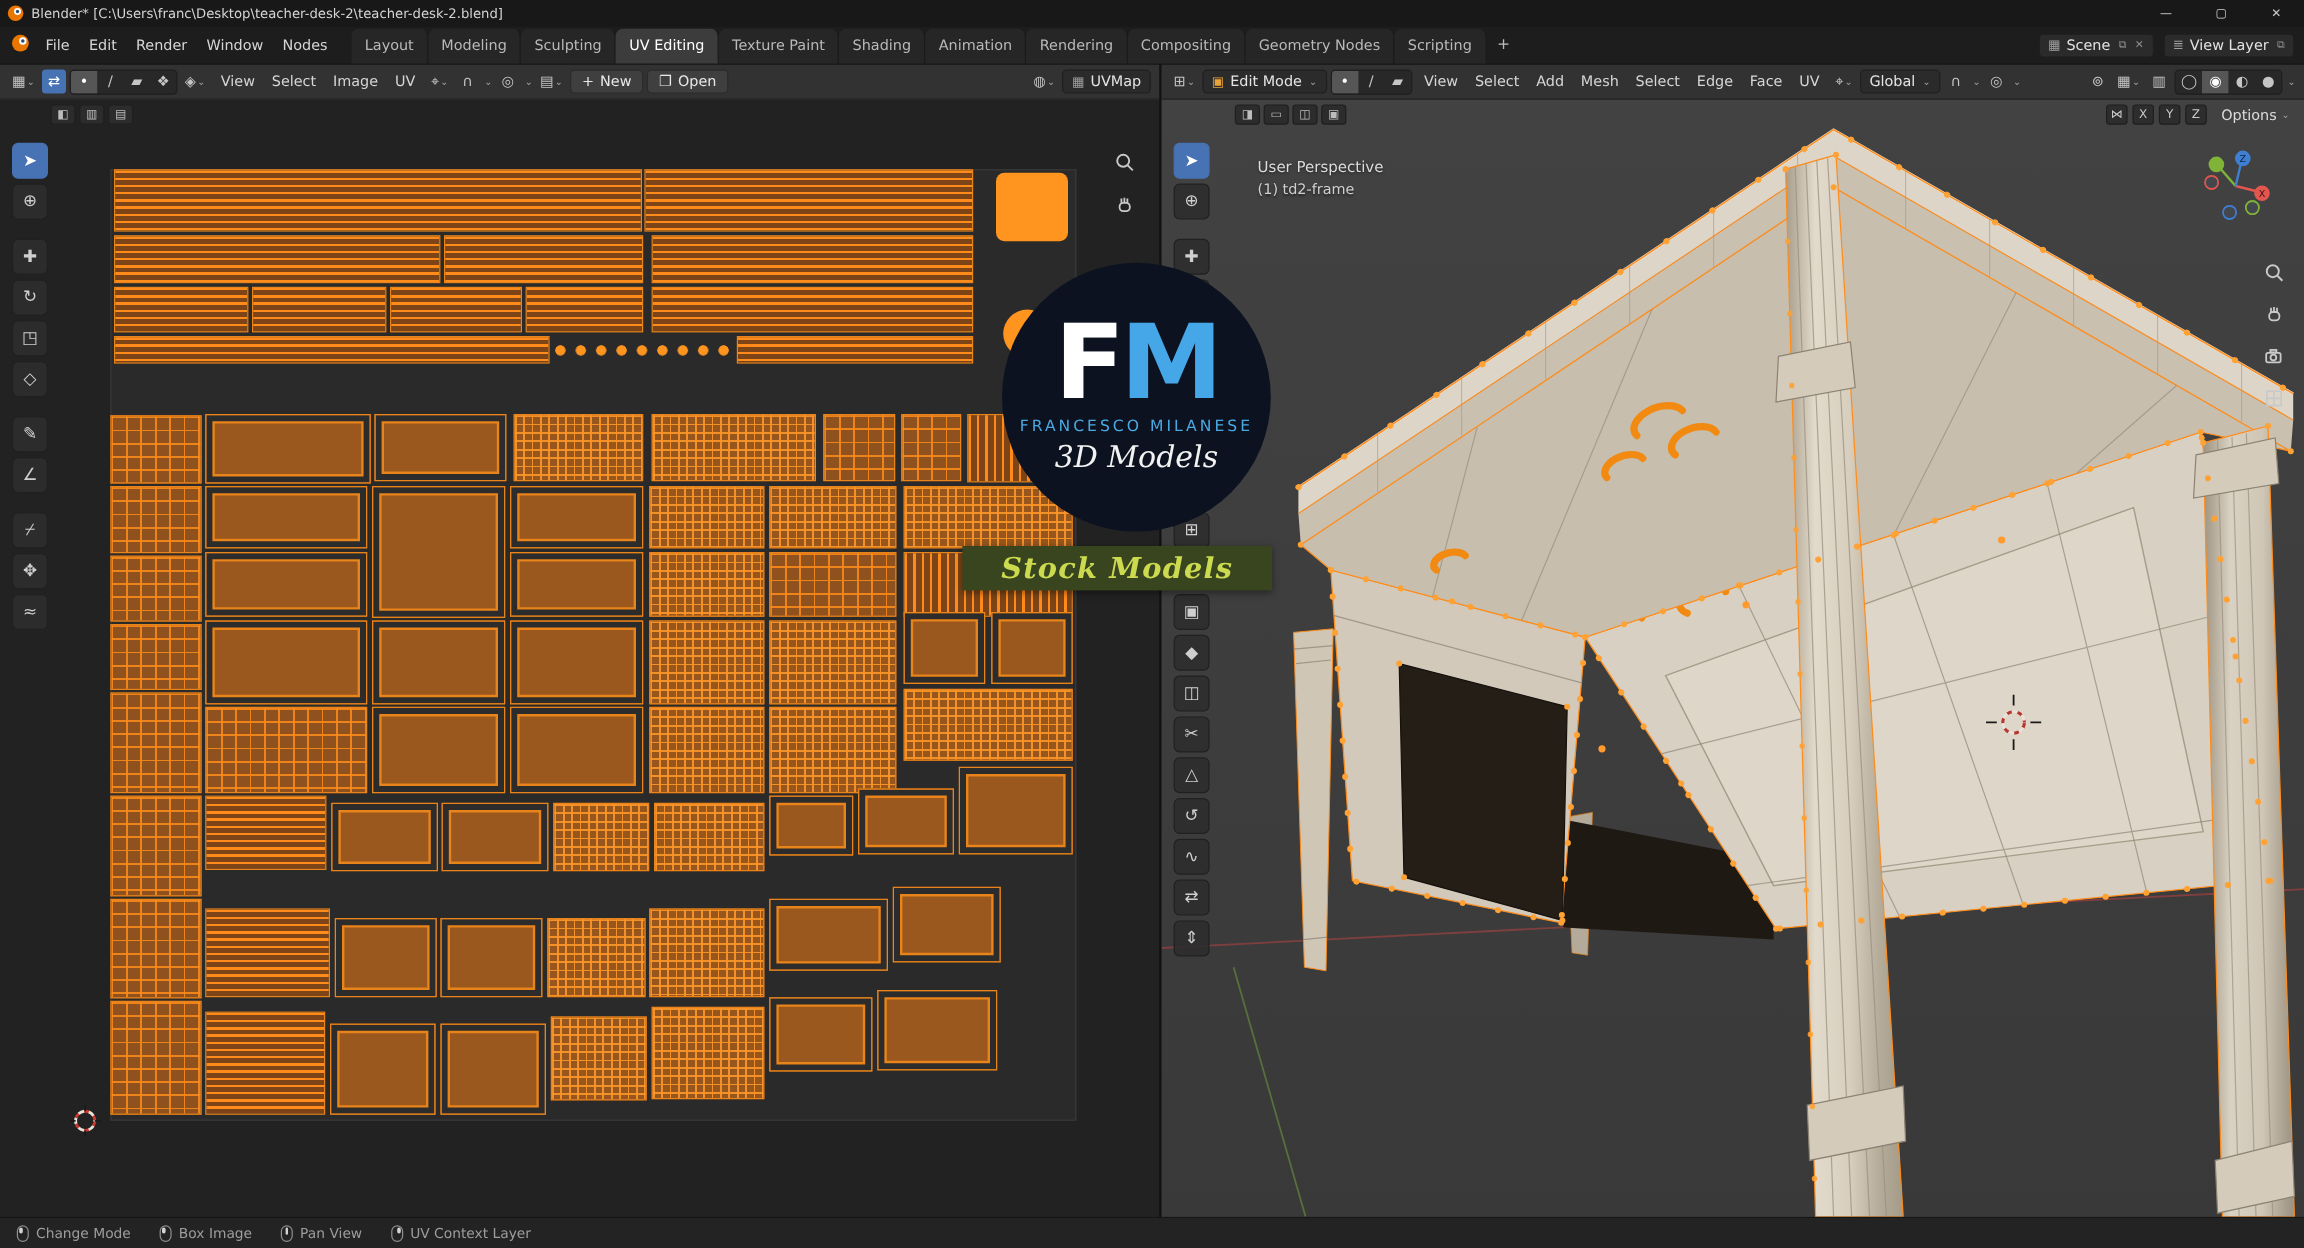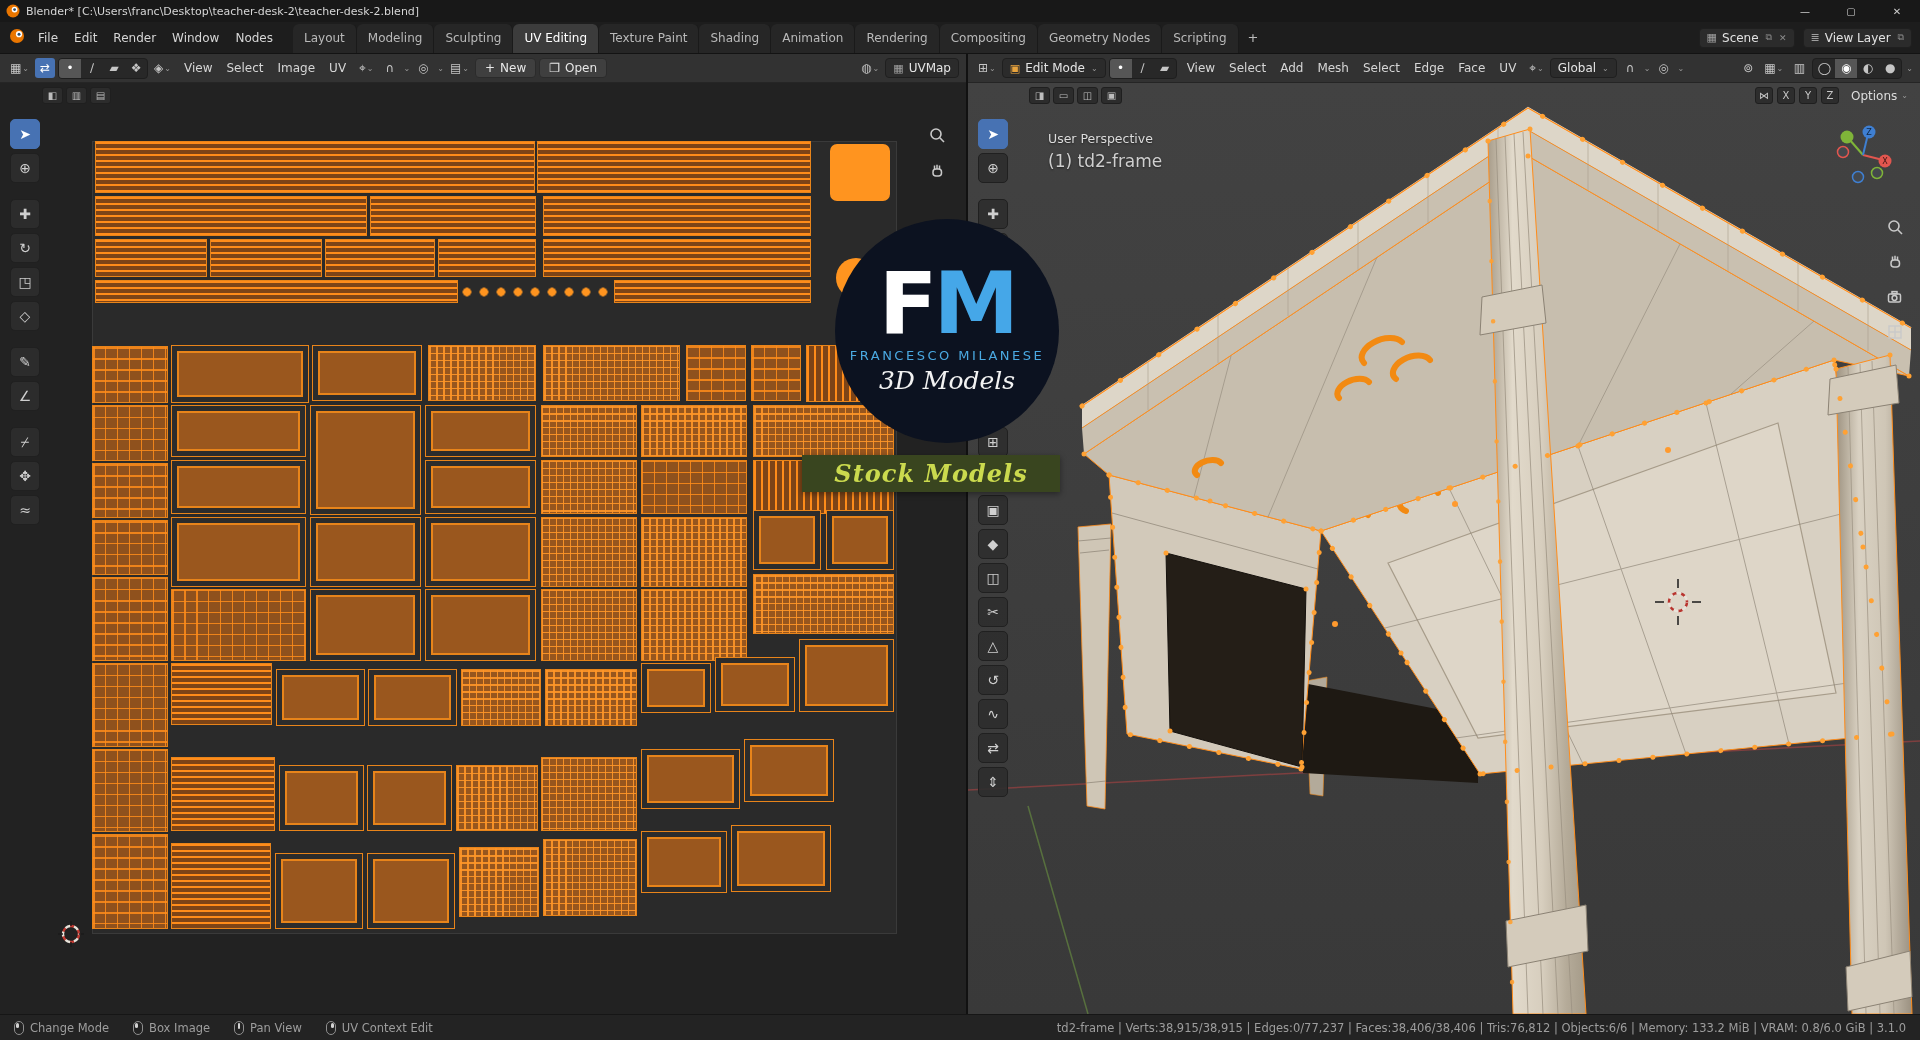--- a/index.html
+++ b/index.html
@@ -58,21 +58,21 @@
 .p-c{background:#ff941f;border:none;border-radius:50%}
 .p-d{border:none;background-image:radial-gradient(#ff941f 4px,transparent 4.5px);background-size:17px 17px;background-position:center}
 
 
 .tools{position:absolute;left:10px;top:36px;display:flex;flex-direction:column;gap:4px;z-index:7}
 .tool{width:30px;height:30px;background:rgba(46,46,46,.92);border:1px solid #202020;border-radius:5px;display:flex;align-items:center;justify-content:center;color:#cfcfcf;font-size:14px}
 .tool.active{background:#4772b3;border-color:#4772b3;color:#fff}
 .mini-row{position:absolute;top:4px;display:flex;gap:3px;z-index:7}
 .mini{width:21px;height:17px;background:#2c2c2c;border:1px solid #1f1f1f;border-radius:3px;display:flex;align-items:center;justify-content:center;font-size:10px;color:#bdbdbd}
 .vp-overlay-text{position:absolute;left:80px;top:48px;z-index:5;color:#dcdcdc;font-size:12.5px;text-shadow:0 1px 2px rgba(0,0,0,.5)}
-.vp-overlay-text .sub{color:#cfcfcf;font-size:17px;margin-top:5px}
+.vp-overlay-text .sub{color:#cfcfcf;font-size:12px;margin-top:5px}
 .options-row{position:absolute;top:4px;right:12px;display:flex;gap:4px;align-items:center;z-index:7}
 .axis-btn{min-width:18px;height:17px;background:#2d2d2d;border:1px solid #1f1f1f;border-radius:3px;display:flex;align-items:center;justify-content:center;font-size:10px;color:#c9c9c9;padding:0 3px}
 .options-label{font-size:12px;color:#ddd;display:flex;gap:3px;align-items:center;margin-left:8px}
 .gizmo{position:absolute;right:25px;top:40px;z-index:7}
 .vp-nav{position:absolute;right:13px;top:132px;display:flex;flex-direction:column;gap:11px;z-index:7}
 .uv-nav{position:absolute;right:17px;top:40px;display:flex;flex-direction:column;gap:12px;z-index:7}
 .navbtn{width:24px;height:24px;border-radius:50%;display:flex;align-items:center;justify-content:center}
 .cursor2d{position:absolute;left:58px;top:838px;z-index:4}
 
 
@@ -615,24 +615,23 @@
       <div class="sb-item">
         <span class="mouse middle">
           <i></i>
         </span>
         <span>Pan View</span>
       </div>
       <div class="sb-item">
         <span class="mouse right">
           <i></i>
         </span>
-        <span>UV Context Edit</span>
-      </div>
-    </div>
-  <div class="sb-stats">td2-frame | Verts:38,915/38,915 | Edges:0/77,237 | Faces:38,406/38,406 | Tris:76,812 | Objects:6/6 | Memory: 133.2 MiB | VRAM: 0.8/6.0 GiB | 3.1.0</div>
+        <span>UV Context Layer</span>
+      </div>
+    </div>
 </div>
 
 <div class="watermark">
   <div class="fm">
     <span class="f">F</span>
       <span class="m">M</span>
   </div>
   <div class="wm-name">FRANCESCO MILANESE</div>
   <div class="wm-tag">3D Models</div>
 </div>

